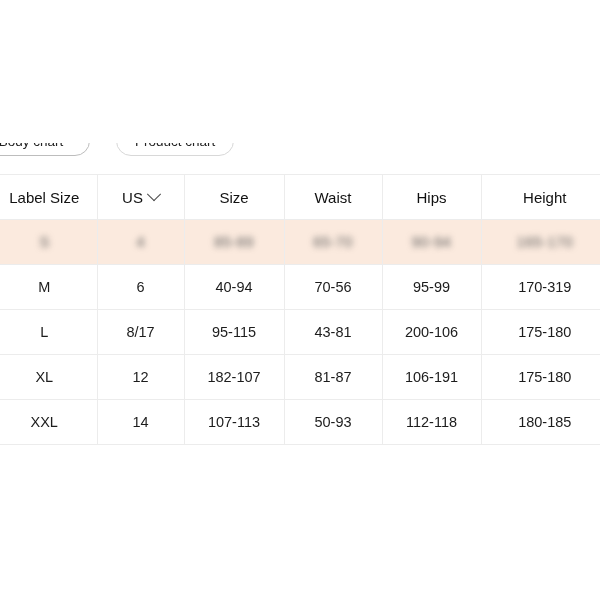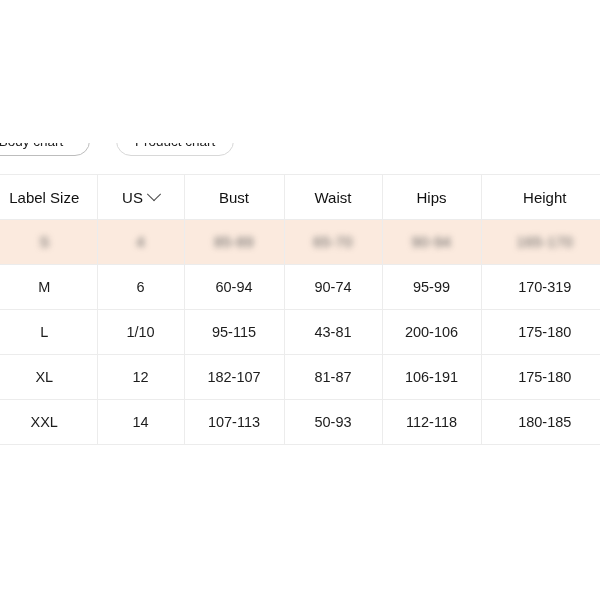--- a/index.html
+++ b/index.html
@@ -153,21 +153,21 @@
           </span>
         </th>
         <th>
           <span class="hdr-inner">
             <span>US</span>
             <span class="chev"></span>
           </span>
         </th>
         <th>
           <span class="hdr-inner">
-            <span>Bust</span>
+            <span>Size</span>
           </span>
         </th>
         <th>
           <span class="hdr-inner">
             <span>Waist</span>
           </span>
         </th>
         <th>
           <span class="hdr-inner">
             <span>Hips</span>
@@ -187,29 +187,29 @@
         <td><span class="blur narrow">4</span></td>
         <td><span class="blur">85-89</span></td>
         <td><span class="blur">65-70</span></td>
         <td><span class="blur">90-94</span></td>
         <td><span class="blur">165-170</span></td>
       </tr>
 
       <tr>
         <td><span>M</span></td>
         <td><span>6</span></td>
-        <td><span>60-94</span></td>
-        <td><span>90-74</span></td>
+        <td><span>40-94</span></td>
+        <td><span>70-56</span></td>
         <td><span>95-99</span></td>
         <td><span>170-319</span></td>
       </tr>
 
       <tr>
         <td><span>L</span></td>
-        <td><span>1/10</span></td>
+        <td><span>8/17</span></td>
         <td><span>95-115</span></td>
         <td><span>43-81</span></td>
         <td><span>200-106</span></td>
         <td><span>175-180</span></td>
       </tr>
 
       <tr>
         <td><span>XL</span></td>
         <td><span>12</span></td>
         <td><span>182-107</span></td>

